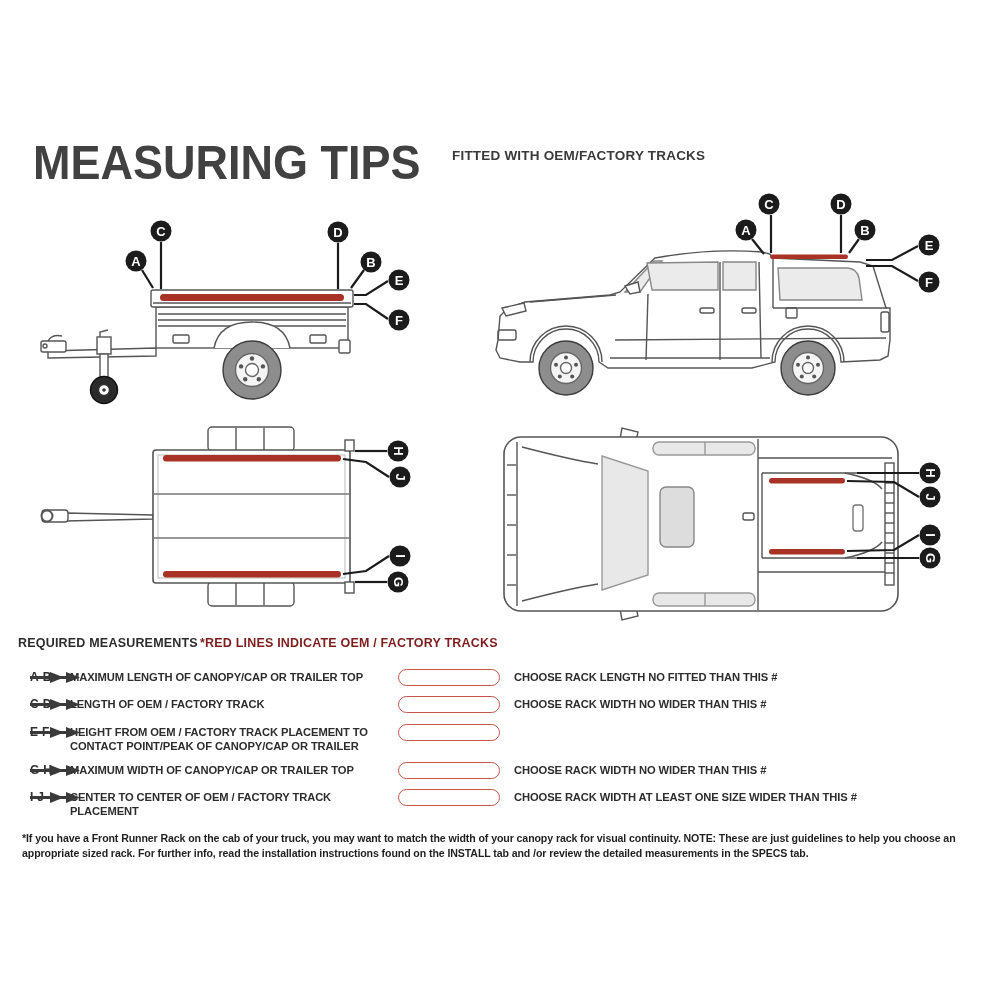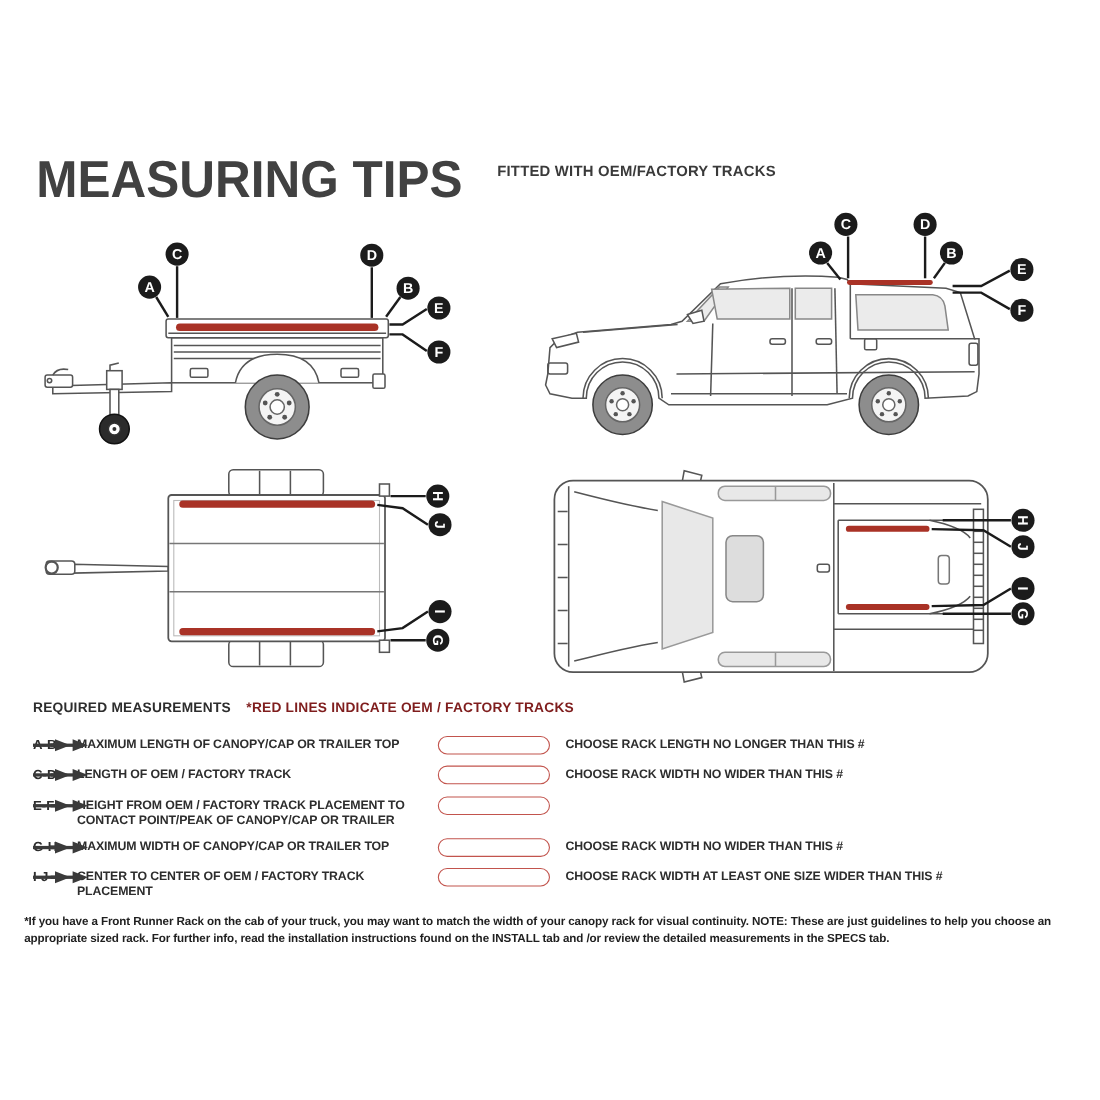--- a/index.html
+++ b/index.html
@@ -2,21 +2,21 @@
 <html><head>
 <meta charset="utf-8">
 <style>
   html,body{margin:0;padding:0;background:#ffffff;}
   body{width:1000px;height:1000px;position:relative;font-family:"Liberation Sans",sans-serif;color:#2e2e2e;overflow:hidden;}
   .page{position:absolute;inset:0;background:#fff;}
   .title{position:absolute;left:33px;top:136px;font-size:45px;font-weight:800;letter-spacing:0px;color:#414141;transform:scaleY(1.05);transform-origin:left top;white-space:nowrap;}
   .subtitle{position:absolute;left:452px;top:146px;font-size:13.5px;font-weight:700;line-height:19.5px;color:#3a3a3a;letter-spacing:.2px;width:500px;}
   svg{position:absolute;overflow:visible;}
   svg text.badge{font-family:"Liberation Sans",sans-serif;font-size:13px;font-weight:700;fill:#ffffff;text-anchor:middle;}
-  .sec-head{position:absolute;left:30px;top:636px;display:flex;gap:14px;align-items:flex-start;}
+  .sec-head{position:absolute;left:18px;top:636px;display:flex;gap:2px;align-items:flex-start;}
   .sec-head .t1{font-size:12.5px;font-weight:700;color:#2d2d2d;letter-spacing:.2px;}
   .sec-head .t2{font-size:12.5px;font-weight:700;color:#7f1d1d;letter-spacing:.2px;}
   .mrow{position:absolute;left:30px;display:flex;align-items:flex-start;}
   .mkey{width:40px;font-size:12px;font-weight:700;color:#2d2d2d;line-height:14px;padding-top:1px;}
   .mdesc{width:318px;font-size:11.2px;font-weight:700;color:#2d2d2d;line-height:14px;letter-spacing:-.1px;padding-top:1px;}
   .arrow{width:34px;height:11px;margin-top:3px;flex:none;}
   .pill{flex:none;width:100px;height:15px;margin-left:10px;border:1.6px solid #c2544d;border-radius:10px;background:#fff;font-size:10px;line-height:15px;text-align:center;color:#2d2d2d;}
   .arr2{margin-left:16px;}
   .moutcome{margin-left:14px;width:390px;font-size:11.2px;font-weight:700;color:#2d2d2d;line-height:14px;letter-spacing:-.1px;padding-top:1px;}
   .footnote{position:absolute;left:22px;top:831px;width:958px;font-size:10.6px;font-weight:700;line-height:15px;color:#1f1f1f;letter-spacing:-.1px;}
@@ -330,21 +330,21 @@
     <svg class="arrow" viewBox="0 0 34 11">
         <line x1="0" y1="5.5" x2="22" y2="5.5" stroke="#3a3a3a" stroke-width="3"></line>
         <polygon points="20,0 34,5.5 20,11" fill="#3a3a3a"></polygon>
       </svg>
     <div class="pill"></div>
     <svg class="arrow arr2" viewBox="0 0 34 11">
         <line x1="0" y1="5.5" x2="22" y2="5.5" stroke="#3a3a3a" stroke-width="3"></line>
         <polygon points="20,0 34,5.5 20,11" fill="#3a3a3a"></polygon>
       </svg>
     <div class="moutcome">
-        <div>CHOOSE RACK LENGTH NO LONGER THAN THIS #</div>
+        <div>CHOOSE RACK LENGTH NO FITTED THAN THIS #</div>
       </div>
   </div>
 
   <div class="mrow" style="top:696px">
     <div class="mkey">C-D</div>
     <div class="mdesc">
         <div>LENGTH OF OEM / FACTORY TRACK</div>
       </div>
     <svg class="arrow" viewBox="0 0 34 11">
         <line x1="0" y1="5.5" x2="22" y2="5.5" stroke="#3a3a3a" stroke-width="3"></line>

